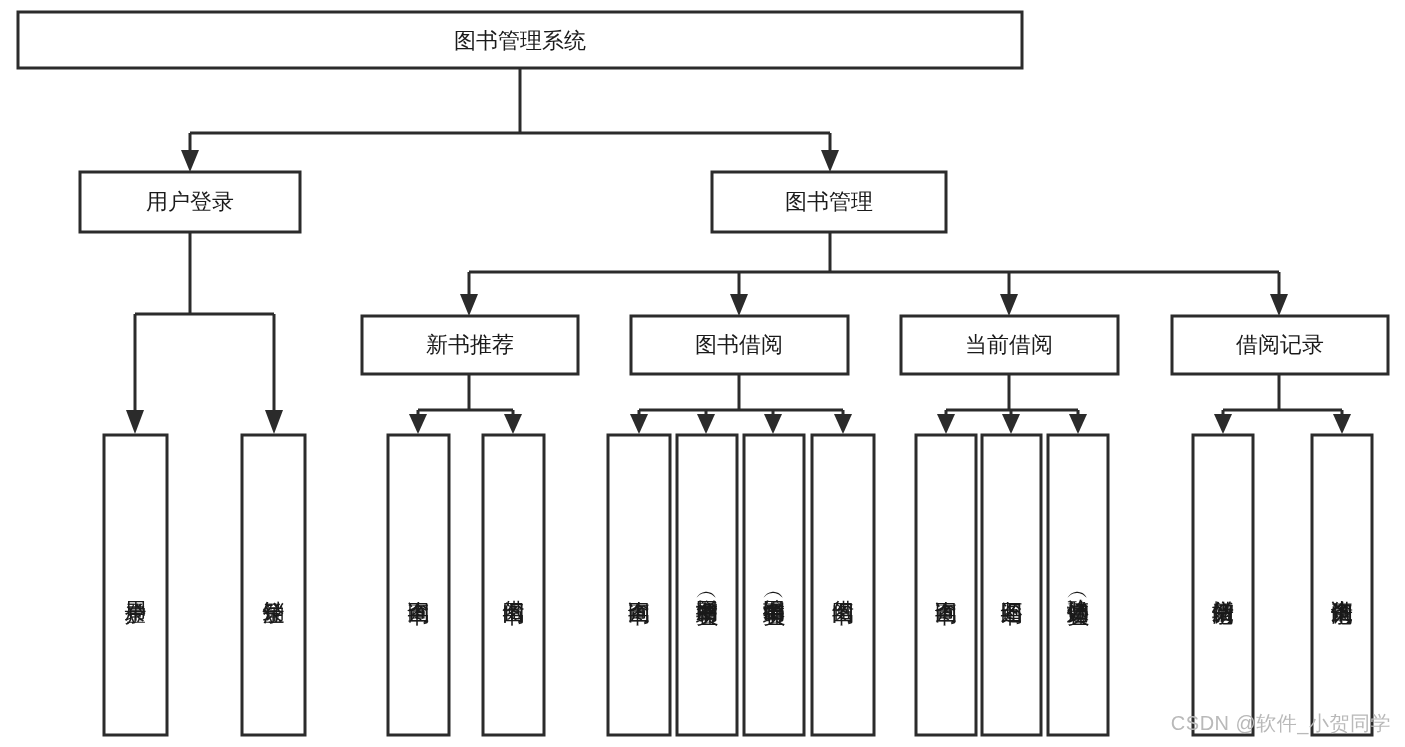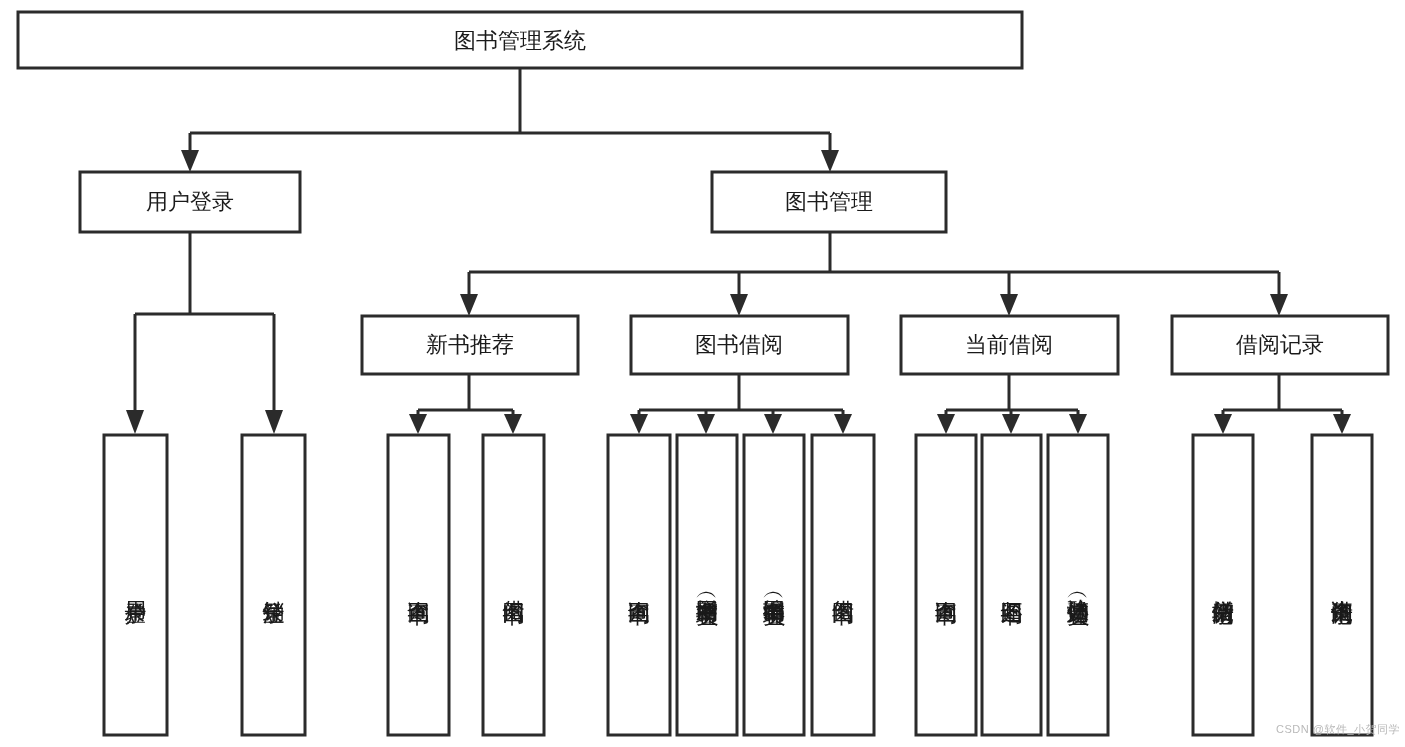--- a/index.html
+++ b/index.html
@@ -57,24 +57,24 @@
     letter-spacing: 1px;
     display: flex;
     align-items: center;
     justify-content: center;
     text-align: center;
     white-space: nowrap;
     pointer-events: none;
   }
   .watermark {
     position: absolute;
-    right: 5px;
+    right: 14px;
     bottom: 10px;
     font-family: "Liberation Sans", "DejaVu Sans", sans-serif;
-    font-size: 11px;
+    font-size: 20px;
     color: #b9b9b9;
     letter-spacing: 0.5px;
     white-space: nowrap;
   }
 </style>
 </head>
 <body>
 
 <div id="diagram-root">
 

